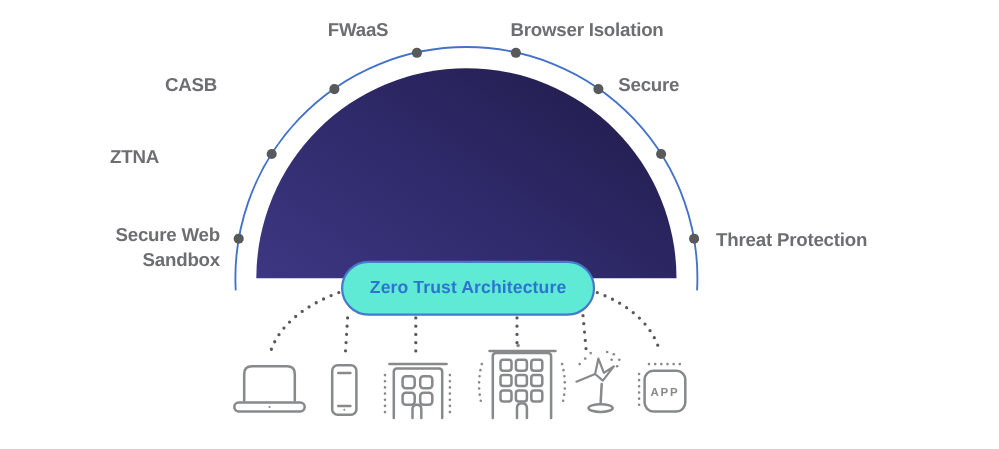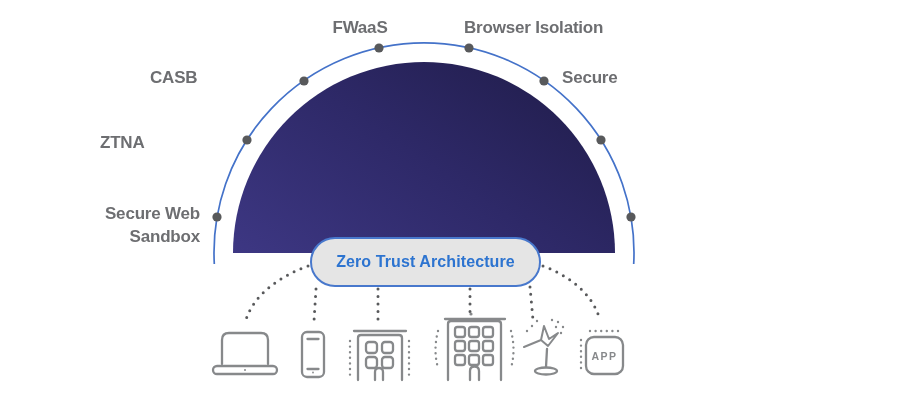--- a/index.html
+++ b/index.html
@@ -9,33 +9,33 @@
   }
   .stage svg.diagram{position:absolute;left:0;top:0;}
   .arc-label{
     position:absolute;color:#6d6e71;font-weight:bold;font-size:17px;line-height:23px;
     letter-spacing:-0.2px;white-space:nowrap;
   }
   .arc-label.wrap{white-space:normal;}
   .lbl-swg{left:42px;top:202px;width:158px;text-align:right;}
   .lbl-ztna{left:100px;top:131px;width:114px;}
   .lbl-casb{left:150px;top:66px;width:133px;text-align:left;}
-  .lbl-fwaas{left:298px;top:16px;width:124px;text-align:center;}
+  .lbl-fwaas{left:298px;top:16px;width:124px;text-align:left;}
   .lbl-browser{left:464px;top:16px;}
   .lbl-sandbox{left:562px;top:66px;}
   .lbl-ssl{left:620px;top:131px;}
   .lbl-threat{left:651px;top:207px;}
   .dome-title{
     position:absolute;left:294px;top:139px;width:260px;text-align:center;
     color:#ffffff;font-size:27px;line-height:35px;font-weight:normal;letter-spacing:0.2px;
   }
   .dome-title b{font-weight:bold;}
   .zt-pill{
     position:absolute;left:310px;top:237px;width:227px;height:46px;
-    background:#e5e5e5;border:2px solid #4878cc;border-radius:26px;
+    background:#5eead4;border:2px solid #4878cc;border-radius:26px;
     display:flex;align-items:center;justify-content:center;
     color:#2d74d0;font-weight:bold;font-size:16px;letter-spacing:0.1px;
   }
 </style>
 </head>
 <body>
 
 <div class="stage">
 
   <svg class="diagram" width="908" height="408" viewBox="0 0 908 408">
@@ -141,18 +141,19 @@
     </g>
   </svg>
 
 
   <div class="arc-label wrap lbl-swg">Secure Web Sandbox</div>
   <div class="arc-label lbl-ztna">ZTNA</div>
   <div class="arc-label lbl-casb">CASB</div>
   <div class="arc-label lbl-fwaas">FWaaS</div>
   <div class="arc-label lbl-browser">Browser Isolation</div>
   <div class="arc-label lbl-sandbox">Secure</div>
+  <div class="arc-label lbl-threat">Threat Protection</div>
 
   <div class="zt-pill">
     <span>Zero Trust Architecture</span>
   </div>
 
 </div>
 
 </body></html>

